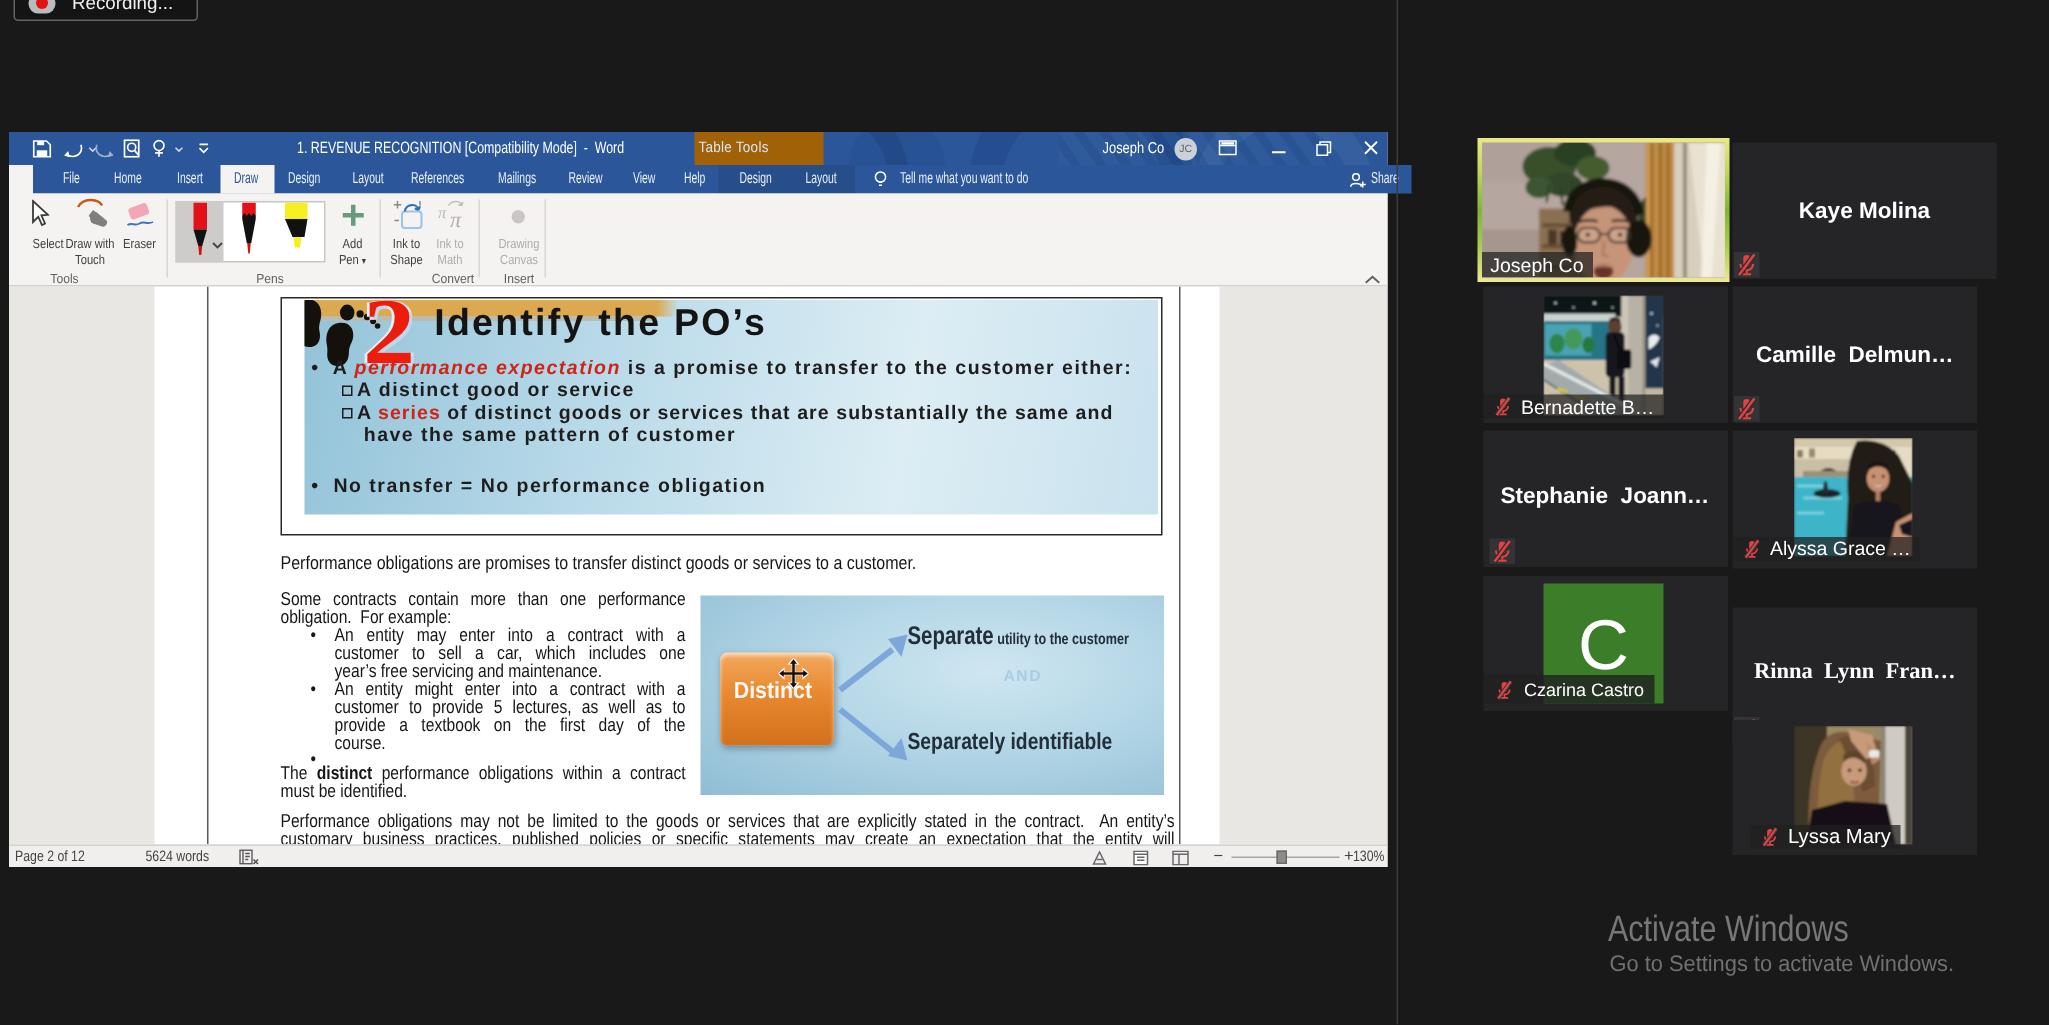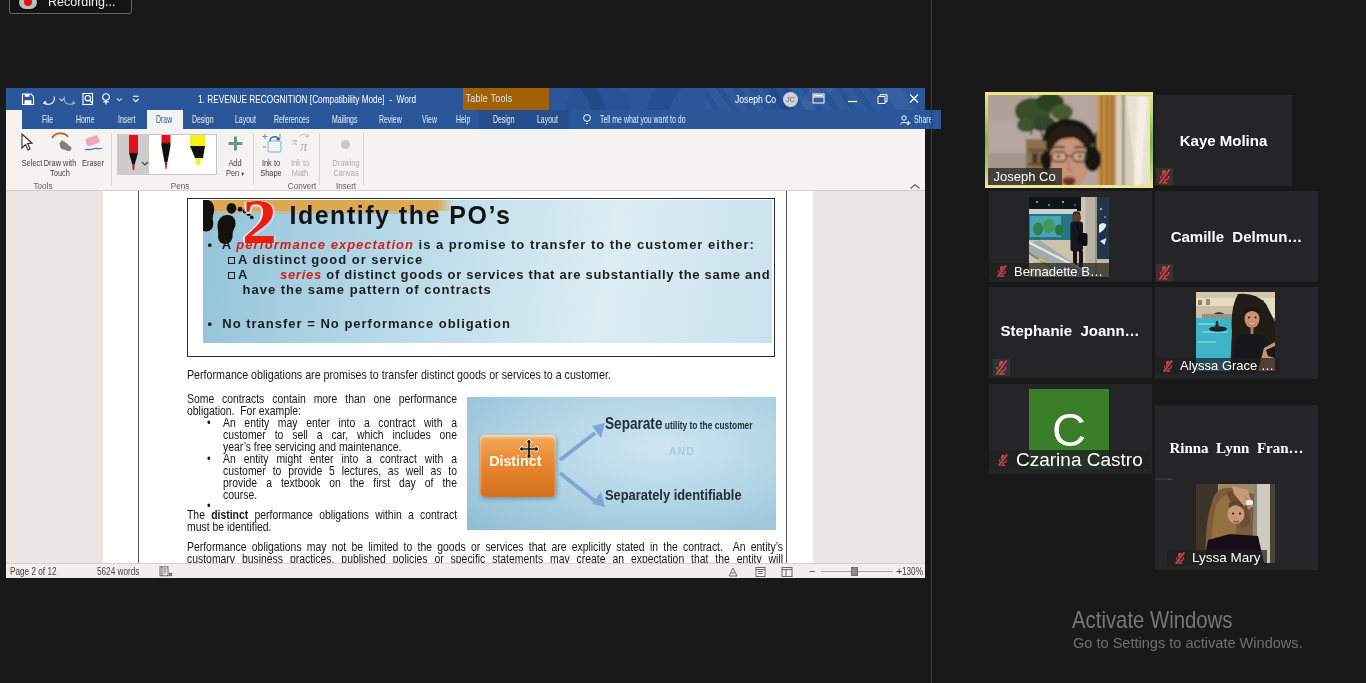--- a/index.html
+++ b/index.html
@@ -207,22 +207,22 @@
       <circle cx="36.5" cy="9.8" r="2.1" fill="#14100c"></circle>
               <circle cx="40.6" cy="11.6" r="1.9" fill="#14100c"></circle>
               <circle cx="44" cy="14" r="1.7" fill="#14100c"></circle>
               <circle cx="46.6" cy="16.8" r="1.6" fill="#14100c"></circle>
       <path d="M24 15 c6 -1 9 3 8.5 8 c-0.4 3.5 -2.5 5 -2.5 9 c0 4.5 -2 8 -6.5 8 c-4.5 0 -6.5 -3.5 -6 -8 c0.4 -3.5 -1 -5.5 -0.5 -9 c0.6 -4.5 3 -7.5 7 -8 z" fill="#14100c"></path>
     </svg>
     <div class="abs" style="left:39px;top:-14px;font-size:57px;font-weight:bold;color:#ee1c0c;text-shadow:-1.5px 0 0 #e8eef6,1.5px 1.5px 0 #c4d6ea,1.5px 0 0 #dde8f2,0 1.5px 0 #dde8f2;font-family:'Liberation Serif';transform:scale(1.22,1.1);transform-origin:0 0;">2</div>
     <div class="abs" style="left:87px;top:1.5px;font-size:25px;font-weight:bold;color:#141414;white-space:nowrap;letter-spacing:1.5px;">Identify the PO’s</div>
     <div class="dlx abs" style="left:5px;top:38.5px;font-size:13px;letter-spacing:1px;line-height:14px;font-weight:bold;color:#1d1d1d;white-space:nowrap;">•&nbsp; A <span style="color:#cf2418;font-style:italic;">performance expectation</span> is a promise to transfer to the customer either:</div>
     <div class="dlx abs" style="left:25px;top:53px;font-size:13px;letter-spacing:1px;line-height:14px;font-weight:bold;color:#1d1d1d;white-space:nowrap;"><span class="chk"></span>A distinct good or service</div>
-    <div class="dlx abs" style="left:25px;top:68px;font-size:13px;letter-spacing:0.72px;line-height:14px;font-weight:bold;color:#1d1d1d;white-space:nowrap;"><span class="chk"></span>A <span style="color:#cf2418;font-style:italic;margin-left:28px;">series</span> of distinct goods or services that are substantially the same and</div>
-    <div class="dlx abs" style="left:40px;top:83px;font-size:13px;letter-spacing:1px;line-height:14px;font-weight:bold;color:#1d1d1d;white-space:nowrap;">have the same pattern of contracts</div>
+    <div class="dlx abs" style="left:25px;top:68px;font-size:13px;letter-spacing:0.72px;line-height:14px;font-weight:bold;color:#1d1d1d;white-space:nowrap;"><span class="chk"></span>A <span style="color:#cf2418;">series</span> of distinct goods or services that are substantially the same and</div>
+    <div class="dlx abs" style="left:40px;top:83px;font-size:13px;letter-spacing:1px;line-height:14px;font-weight:bold;color:#1d1d1d;white-space:nowrap;">have the same pattern of customer</div>
     <div class="dlx abs" style="left:5px;top:117px;font-size:13px;letter-spacing:1px;line-height:14px;font-weight:bold;color:#1d1d1d;white-space:nowrap;">•&nbsp; No transfer = No performance obligation</div>
    </div>
   </div>
 
   <div class="dl" style="left:181px;top:178px;transform:scaleX(0.862);">Performance obligations are promises to transfer distinct goods or services to a customer.</div>
   <div class="dj" style="left:181px;top:202.3px;width:321.5px;transform:scaleX(0.84);">Some contracts contain more than one performance</div>
   <div class="dl" style="left:181px;top:214.4px;transform:scaleX(0.84);">obligation.&nbsp; For example:</div>
   <div class="dl" style="left:201px;top:225.8px;transform:scaleX(0.84);">•</div>
   <div class="dj" style="left:217px;top:225.8px;width:278.5px;transform:scaleX(0.84);">An entity may enter into a contract with a</div>
   <div class="dj" style="left:217px;top:237.9px;width:278.5px;transform:scaleX(0.84);">customer to sell a car, which includes one</div>
@@ -352,21 +352,21 @@
               <circle cx="92" cy="61.5" r="1.4" fill="#1f150d"></circle>
     <path d="M81.5 66 L80.5 75 L84.5 76" stroke="#a8765c" stroke-width="1.4" fill="none"></path>
     <ellipse cx="81" cy="86" rx="6.5" ry="5" fill="#6b3328"></ellipse>
     <path d="M74.5 83 Q81 81 87.5 83" stroke="#b5806a" stroke-width="1.5" fill="none"></path>
    </g>
   </svg>
   <div class="nlab" style="left:0;top:73.5px;height:17px;padding:0 6px;font-size:13px;">Joseph Co</div>
  </div>
 </div>
 
-<div class="tile" style="left:1155px;top:95px;width:137px;height:90.5px;">
+<div class="tile" style="left:1155px;top:95px;width:176px;height:90.5px;">
  <div class="cname" style="top:36.5px;">Kaye Molina</div>
  <div class="mic" style="left:1px;top:72.5px;"><svg width="17" height="17" viewBox="0 0 17 17">
             <rect x="6.2" y="2" width="4.6" height="7.8" rx="2.3" fill="#e04343"></rect>
             <path d="M4.3 8 a4.2 4.2 0 0 0 8.4 0" stroke="#e04343" stroke-width="1.4" fill="none"></path>
             <path d="M8.5 12.2 v2" stroke="#e04343" stroke-width="1.4"></path>
             <path d="M5.6 14.8 h5.8" stroke="#e04343" stroke-width="1.4"></path>
             <path d="M13.6 1.6 L3.4 15.4" stroke="#2c2c2f" stroke-width="3.4"></path>
             <path d="M13.6 1.6 L3.4 15.4" stroke="#e04343" stroke-width="1.7"></path>
           </svg></div>
 </div>
@@ -480,21 +480,21 @@
             <path d="M4.3 8 a4.2 4.2 0 0 0 8.4 0" stroke="#e04343" stroke-width="1.4" fill="none"></path>
             <path d="M8.5 12.2 v2" stroke="#e04343" stroke-width="1.4"></path>
             <path d="M5.6 14.8 h5.8" stroke="#e04343" stroke-width="1.4"></path>
             <path d="M13.6 1.6 L3.4 15.4" stroke="#3a3a3a" stroke-width="3.4"></path>
             <path d="M13.6 1.6 L3.4 15.4" stroke="#e04343" stroke-width="1.7"></path>
           </svg>Alyssa Grace …</div>
 </div>
 
 <div class="tile" style="left:988.5px;top:383.5px;width:163px;height:90.5px;">
  <div class="abs" style="left:40.5px;top:5.5px;width:80px;height:80px;background:#3b7d28;color:#fff;font-size:47px;display:flex;align-items:center;justify-content:center;">C</div>
- <div class="nlab" style="left:0.5px;top:66.5px;height:19px;padding:0 7px;font-size:19px;background:rgba(32,32,32,0.8);"><svg width="14" height="14" viewBox="0 0 17 17" style="margin-right:6px;">
+ <div class="nlab" style="left:0.5px;top:66.5px;height:19px;padding:0 7px;font-size:12px;background:rgba(32,32,32,0.8);"><svg width="14" height="14" viewBox="0 0 17 17" style="margin-right:6px;">
             <rect x="6.2" y="2" width="4.6" height="7.8" rx="2.3" fill="#e04343"></rect>
             <path d="M4.3 8 a4.2 4.2 0 0 0 8.4 0" stroke="#e04343" stroke-width="1.4" fill="none"></path>
             <path d="M8.5 12.2 v2" stroke="#e04343" stroke-width="1.4"></path>
             <path d="M5.6 14.8 h5.8" stroke="#e04343" stroke-width="1.4"></path>
             <path d="M13.6 1.6 L3.4 15.4" stroke="#3a3a3a" stroke-width="3.4"></path>
             <path d="M13.6 1.6 L3.4 15.4" stroke="#e04343" stroke-width="1.7"></path>
           </svg>Czarina Castro</div>
 </div>
 
 <div class="tile" style="left:1155px;top:405px;width:163px;height:90.5px;font-family:Liberation Serif, serif;">

